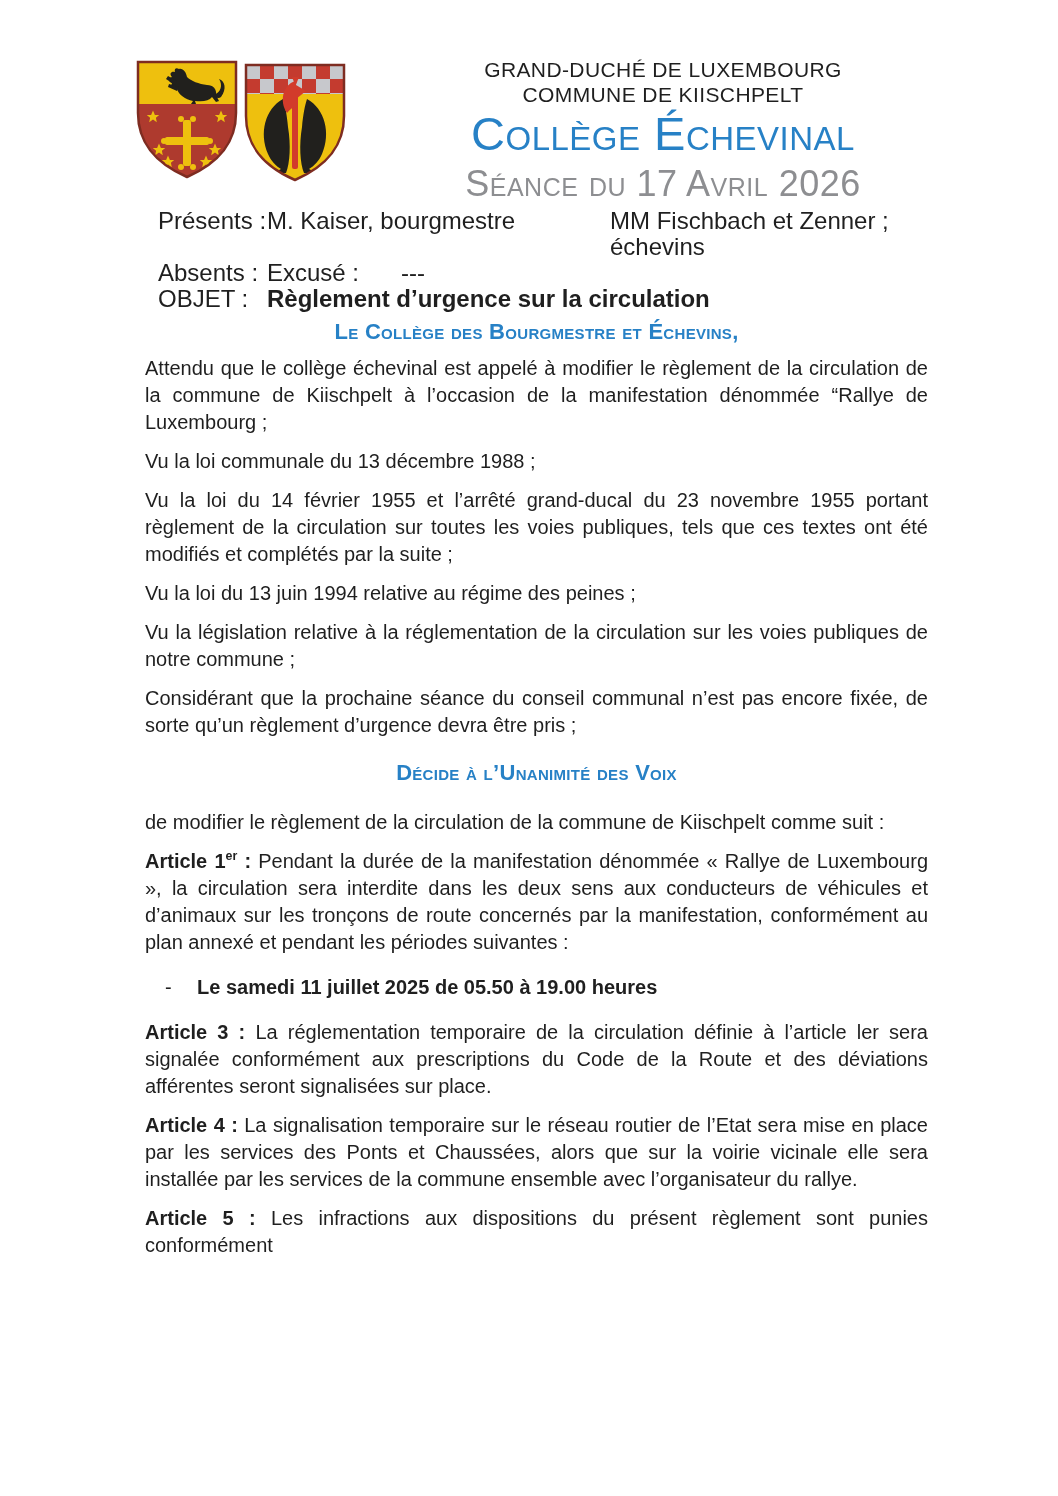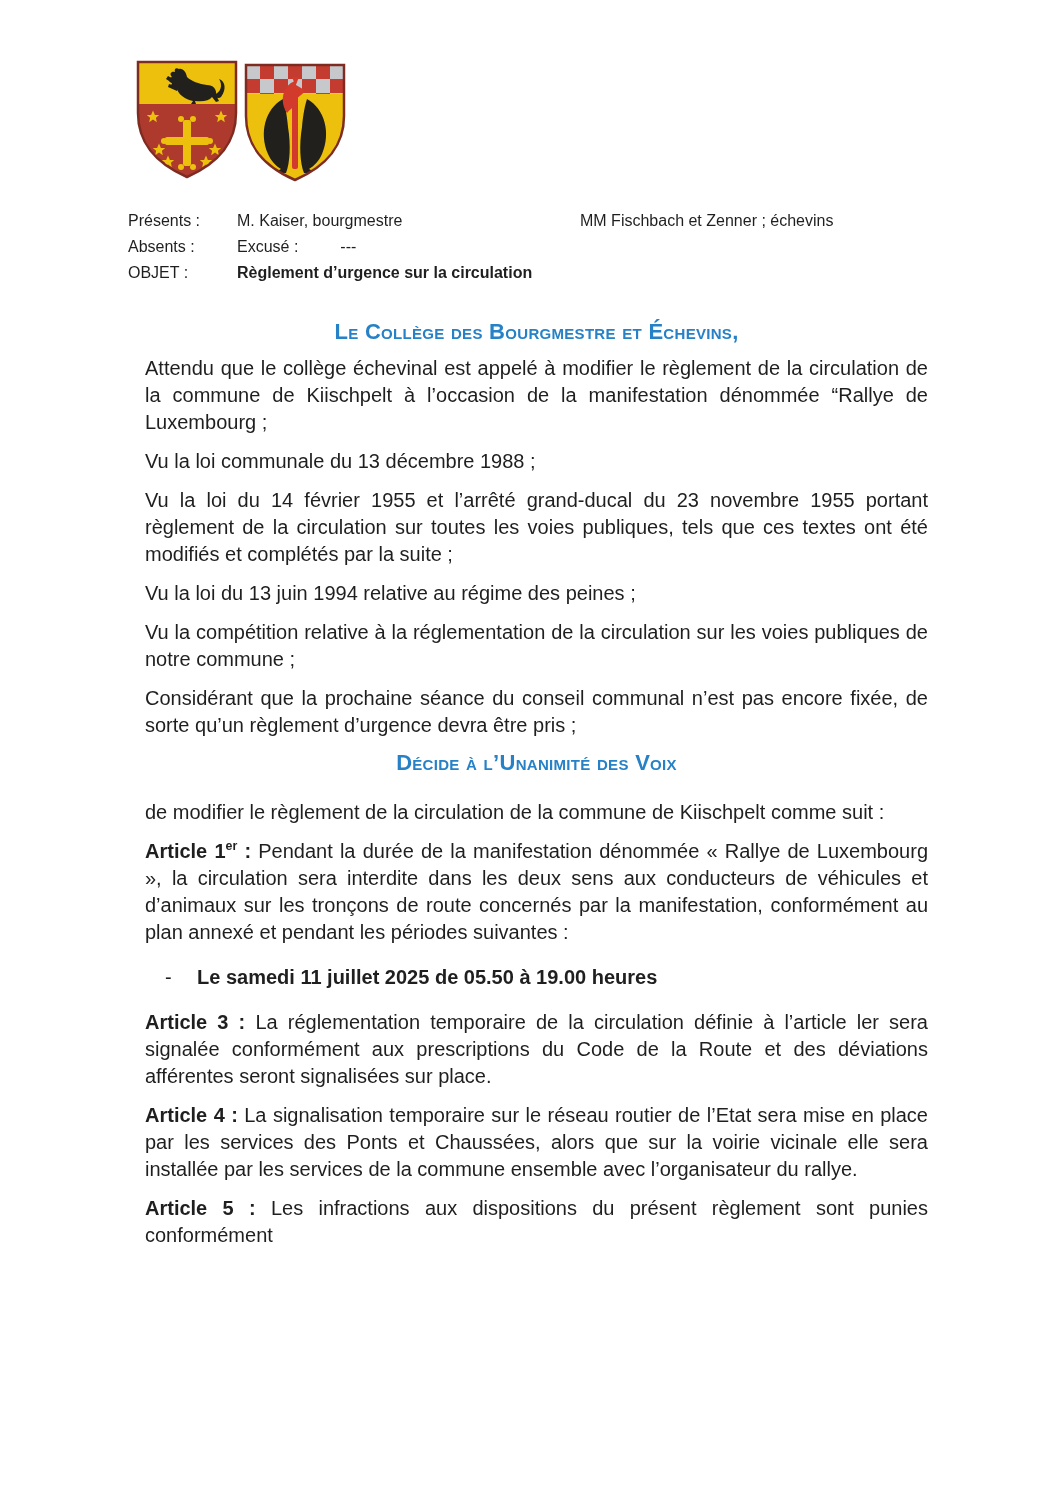--- a/index.html
+++ b/index.html
@@ -20,35 +20,35 @@
   .h-college{
     margin-top:2px;font-size:47px;line-height:50px;font-variant:small-caps;
     color:var(--heading-blue,#2781c6);letter-spacing:.5px;white-space:nowrap;
   }
   .h-session{
     margin-top:6px;font-size:36px;line-height:38px;font-variant:small-caps;
     color:var(--session-gray,#8d8e91);letter-spacing:.5px;white-space:nowrap;
   }
 
   
-  .meta{position:absolute;top:208px;left:128px;width:800px;font-size:16px;line-height:26px}
+  .meta{position:absolute;top:208px;left:158px;width:800px;font-size:24px;line-height:26px}
   .meta-row{display:grid;grid-template-columns:109px 343px 1fr;align-items:baseline}
   .meta-label{white-space:nowrap}
   .meta-dashes{margin-left:42px}
   .objet-value{font-weight:700;grid-column:2/4}
 
   
   .doc-body{position:absolute;top:320px;left:133px;width:807px;font-size:20px;line-height:27px;text-align:justify}
   .doc-body p{margin:0 12px 12px}
   .vu{margin-bottom:11px}
   .blue-head{
     margin:0 0 11px;font-size:22px;line-height:24px;font-weight:700;
     font-variant:small-caps;text-align:center;color:var(--heading-blue,#2781c6);letter-spacing:.3px;
   }
-  .decide{margin:12px 0 24px}
+  .decide{margin:22px 0 24px}
   .art{margin-bottom:14px}
   sup{font-size:.62em;line-height:0}
   b{font-weight:700}
   .schedule{display:flex;margin:18px 0 18px 32px;font-weight:700;text-align:left}
   .schedule .dash{width:32px;font-weight:400}
 
   
   .f-gold{fill:var(--arms-gold,#eec00e)}
   .f-red{fill:var(--arms-red,#ae3a2e)}
   .f-black{fill:var(--charge-black,#21201d)}
@@ -128,20 +128,26 @@
               <path d="M162,24 C150,28 146,44 154,56 C157,52 160,50 163,50 L163,26 Z"></path>
               <path d="M163,28 L173,34 L163,42 Z"></path>
               <path d="M159,20 L166,20 L162.5,29 Z"></path>
             </g>
           </g>
           <path class="shield-border" d="M113,8 H211 V59 C211,89 194,109 162,123 C130,109 113,89 113,59 Z"></path>
         </g>
       </svg>
     </div>
 
+    <div class="header-text">
+      <div class="h-country">GRAND-DUCHÉ DE LUXEMBOURG</div>
+      <div class="h-commune">COMMUNE DE KIISCHPELT</div>
+      <div class="h-college">Collège Échevinal</div>
+      <div class="h-session">Séance du 17 Avril 2026</div>
+    </div>
   </header>
 
   <section class="meta">
     <div class="meta-row">
       <span class="meta-label">Présents :</span>
       <span class="meta-value">M. Kaiser, bourgmestre</span>
       <span class="meta-value2">MM Fischbach et Zenner ; échevins</span>
     </div>
     <div class="meta-row">
       <span class="meta-label">Absents :</span>
@@ -155,21 +161,21 @@
   </section>
 
   <main class="doc-body">
 
     <h2 class="blue-head">Le Collège des Bourgmestre et Échevins,</h2>
 
     <p class="vu">Attendu que le collège échevinal est appelé à modifier le règlement de la circulation de la commune de Kiischpelt à l’occasion de la manifestation dénommée “Rallye de Luxembourg ;</p>
     <p class="vu">Vu la loi communale du 13 décembre 1988 ;</p>
     <p class="vu">Vu la loi du 14 février 1955 et l’arrêté grand-ducal du 23 novembre 1955 portant règlement de la circulation sur toutes les voies publiques, tels que ces textes ont été modifiés et complétés par la suite ;</p>
     <p class="vu">Vu la loi du 13 juin 1994 relative au régime des peines ;</p>
-    <p class="vu">Vu la compétition relative à la réglementation de la circulation sur les voies publiques de notre commune ;</p>
+    <p class="vu">Vu la législation relative à la réglementation de la circulation sur les voies publiques de notre commune ;</p>
     <p class="vu">Considérant que la prochaine séance du conseil communal n’est pas encore fixée, de sorte qu’un règlement d’urgence devra être pris ;</p>
 
     <h2 class="blue-head decide">Décide à l’Unanimité des Voix</h2>
 
     <p>de modifier le règlement de la circulation de la commune de Kiischpelt comme suit :</p>
 
     <p class="art"><b><span>Article 1</span><sup>er</sup><span> :</span></b> <span>Pendant la durée de la manifestation dénommée « Rallye de Luxembourg », la circulation sera interdite dans les deux sens aux conducteurs de véhicules et d’animaux sur les tronçons de route concernés par la manifestation, conformément au plan annexé et pendant les périodes suivantes :</span></p>
 
     <div class="schedule">
       <span class="dash">-</span>

